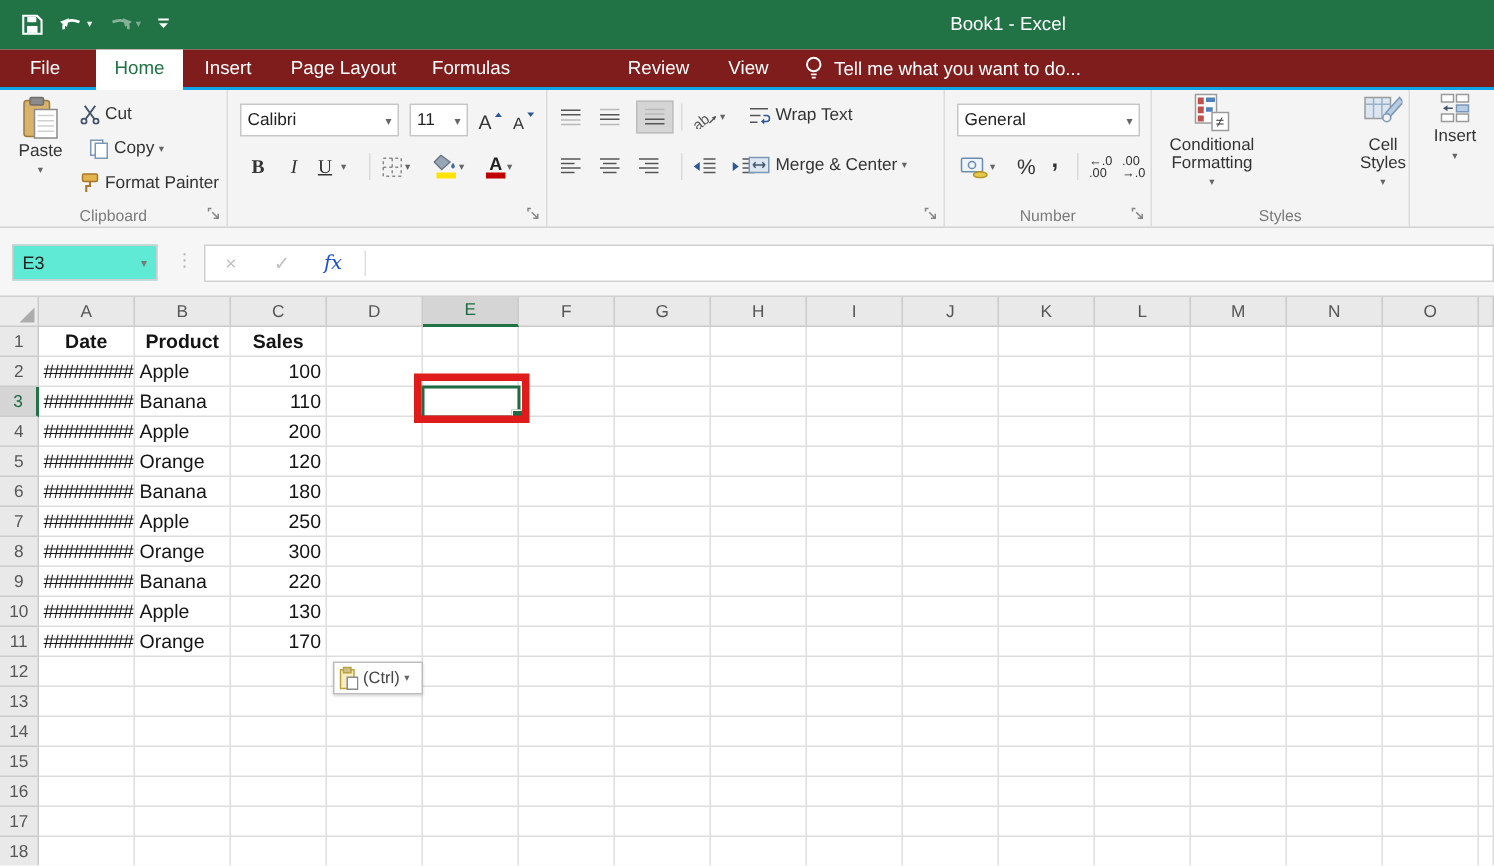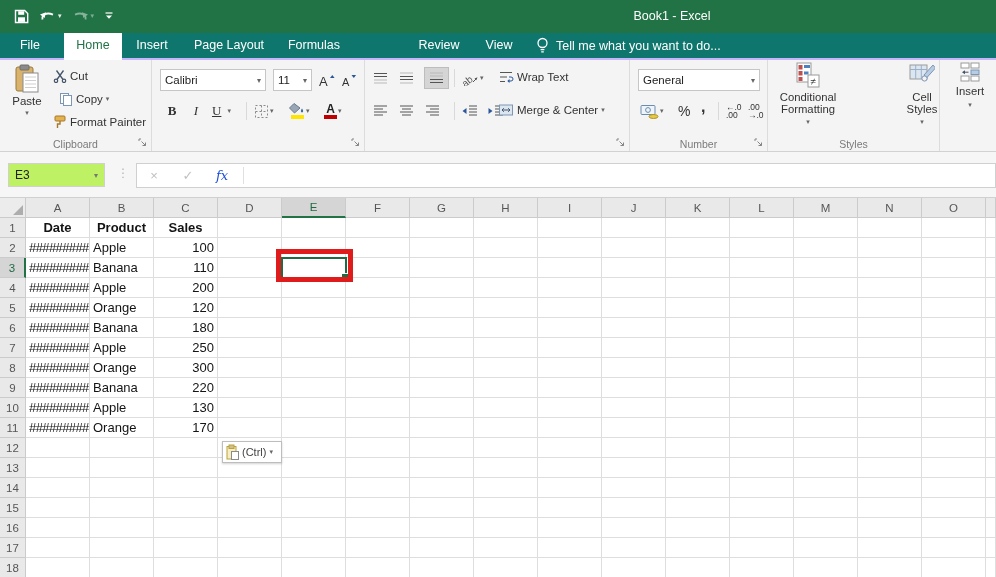--- a/index.html
+++ b/index.html
@@ -10,22 +10,22 @@
   
   .titlebar{position:absolute;left:0;top:0;width:996px;height:33px;background:#217346;}
   .qat{position:absolute;left:14px;top:4px;display:flex;align-items:center;gap:10px;height:24px;}
   .qbtn{display:flex;align-items:center;gap:2px;}
   .qarr{color:#fff;font-size:7px;opacity:.9;}
   .dim-ico{opacity:.45;}
   .wtitle{position:absolute;left:672px;top:0;transform:translateX(-50%);height:33px;line-height:33px;
           color:#fff;font-size:12.5px;}
 
   
-  .tabrow{position:absolute;left:0;top:33px;width:996px;height:27px;background:#0f766e;
-          border-bottom:2px solid #c4b5fd;}
+  .tabrow{position:absolute;left:0;top:33px;width:996px;height:27px;background:#7f1d1d;
+          border-bottom:2px solid #0ea5e9;}
   .tab{position:absolute;top:0;height:25px;line-height:25px;text-align:center;color:#fff;font-size:12.5px;}
   .tab.active{background:#fff;color:#217346;height:27px;z-index:2;}
   .tellme{position:absolute;left:536px;top:0;height:25px;display:flex;align-items:center;gap:7px;
           color:#fff;font-size:12.5px;}
 
   
   .ribbon{position:absolute;left:0;top:60px;width:996px;height:92px;background:#f4f4f4;
           border-bottom:1px solid #d2d2d2;color:#333;font-size:11.5px;}
   .rg{position:absolute;top:0;height:91px;border-right:1px solid #dcdcdc;}
   .glabel{position:absolute;bottom:1px;left:0;right:0;text-align:center;font-size:10.5px;color:#7a7a7a;}
@@ -44,21 +44,21 @@
   .fontclr{font-weight:bold;font-size:12px;line-height:10px;display:flex;flex-direction:column;align-items:center;}
   .clrbar{width:13px;height:4px;margin-top:1px;}
   .vsep2{position:absolute;width:1px;background:#d9d9d9;}
   .stkbtn{position:absolute;top:2px;display:flex;flex-direction:column;align-items:center;gap:3px;
           text-align:center;color:#333;line-height:12px;font-size:11.3px;}
   .decbtn{display:flex;flex-direction:column;line-height:8px;font-size:8.5px;color:#333;align-items:flex-start;}
 
   
   .fstrip{position:absolute;left:0;top:152px;width:996px;height:46px;background:#f6f6f6;
           border-bottom:1px solid #d0d0d0;}
-  .namebox{position:absolute;left:8px;top:11px;width:97px;height:24px;background:#bef264;
+  .namebox{position:absolute;left:8px;top:11px;width:97px;height:24px;background:#5eead4;
            border:1px solid #d0d0d0;display:flex;align-items:center;padding:0 6px;font-size:12px;color:#222;}
   .nbarr{margin-left:auto;color:#777;font-size:8px;}
   .fdots{position:absolute;left:117px;top:14px;color:#b4b4b4;font-size:12px;}
   .fbox{position:absolute;left:136px;top:11px;right:0;height:25px;background:#fff;
         border:1px solid #d0d0d0;display:flex;align-items:center;}
   .fbtn{width:34px;text-align:center;font-size:13px;color:#c0c0c0;}
   .fbtn.fx{color:#1d4ed8;font-family:"DejaVu Serif",serif;font-style:italic;font-size:13px;}
   .fsep{width:1px;height:17px;background:#e0e0e0;margin:0 4px;}
   .finput{flex:1;height:100%;}
 

